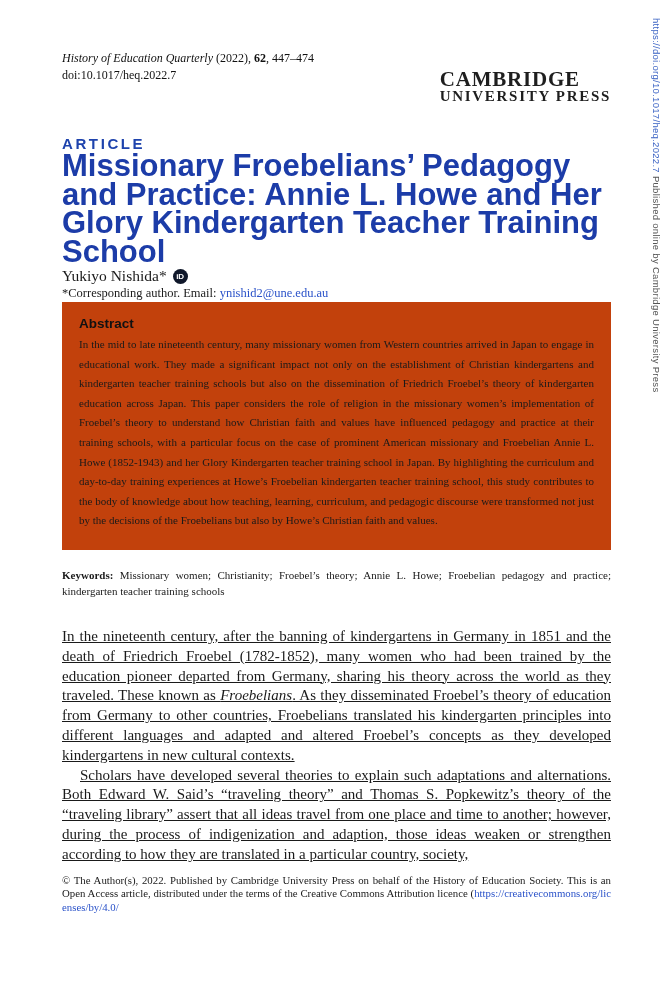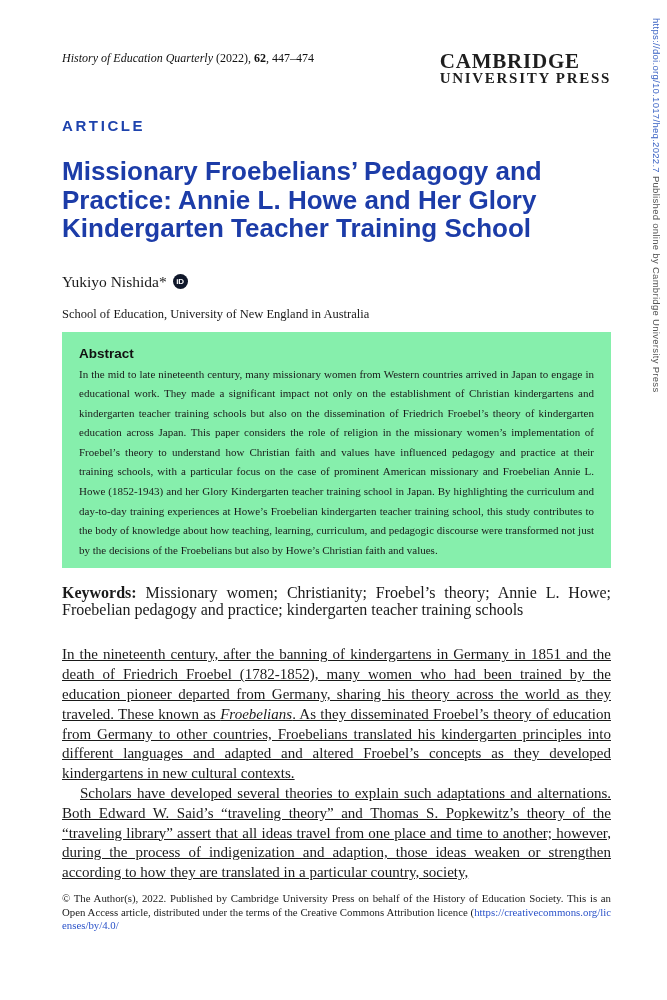--- a/index.html
+++ b/index.html
@@ -13,64 +13,63 @@
   }
   a { color: #2a52c9; text-decoration: none; cursor: pointer; }
 
   .content { position: absolute; left: 62px; top: 50px; width: 549px; }
 
   .header-row { display: flex; justify-content: space-between; align-items: flex-start; }
   .citation-line, .doi-line { font-size: 12px; line-height: 17px; color: #111; }
   .citation-line .ital { font-style: italic; }
   .citation-line .vol { font-weight: 700; }
 
-  .publisher-logo { color: #1e1e1e; margin-top: 1px; }
+  .publisher-logo { color: #1e1e1e; margin-top: 19px; }
   .logo-line1 {
     font-family: "Liberation Serif", serif; font-weight: 700;
     font-size: 21px; line-height: 21px; letter-spacing: 0.8px;
   }
   .logo-line2 {
     font-family: "Liberation Serif", serif; font-weight: 700;
     font-size: 15px; line-height: 13px; letter-spacing: 1.7px;
   }
 
   .kicker {
     margin-top: 32px;
     font-family: "Liberation Sans", sans-serif;
     font-weight: 700; font-size: 15px; letter-spacing: 2.6px;
     color: #1e43ad;
   }
 
   .title {
-    margin-top: 23px;
     font-family: "Liberation Sans", sans-serif;
-    font-weight: 700; font-size: 26px; line-height: 28.5px;
+    font-weight: 700; font-size: 31px; line-height: 28.5px;
     color: #1c3ca8;
   }
 
-  .author-line { margin-top: 30px; font-size: 15.5px; display: flex; align-items: center; gap: 6px; }
+  .author-line { margin-top: 1px; font-size: 15.5px; display: flex; align-items: center; gap: 6px; }
   .orcid {
     width: 15px; height: 15px; border-radius: 50%;
     background: #0f172a; color: #ffffff;
     font-family: "Liberation Sans", sans-serif; font-weight: 700; font-size: 8px;
     display: inline-flex; align-items: center; justify-content: center;
     flex: 0 0 auto;
   }
 
   .affiliation { margin-top: 15px; font-size: 12.5px; line-height: 16px; }
   .correspondence { font-size: 12.5px; line-height: 16px; }
 
-  .abstract-box { margin-top: 10px; background: #86efac; padding: 13px 17px 8px 17px; }
+  .abstract-box { margin-top: 1px; background: #c2410c; padding: 13px 17px 19px 17px; }
   .abstract-heading {
     font-family: "Liberation Sans", sans-serif; font-weight: 700;
     font-size: 13.5px; line-height: 18px; color: #111; margin-bottom: 2px;
   }
   .abstract-text { font-size: 11px; line-height: 19.6px; text-align: justify; }
 
-  .keywords { margin-top: 17px; font-size: 16px; line-height: 16.5px; text-align: justify; }
+  .keywords { margin-top: 17px; font-size: 11px; line-height: 16.5px; text-align: justify; }
   .keywords .kw-label { font-weight: 700; }
 
   .body-text { margin-top: 27px; font-size: 15px; line-height: 19.8px; text-align: justify; text-decoration: underline; }
   .body-text p.indented { text-indent: 18px; }
   .body-text .ital { font-style: italic; }
 
   .copyright { margin-top: 9px; font-size: 10.8px; line-height: 13.6px; text-align: justify; color: #1a1a1a; }
   .copyright a { word-break: break-all; }
 
   .side-note {
@@ -89,37 +88,40 @@
   <a>https://doi.org/10.1017/heq.2022.7</a><span> Published online by Cambridge University Press</span>
 </div>
 
 <div class="content">
 
   <div class="header-row">
     <div class="citation-block">
       <div class="citation-line">
         <span class="ital">History of Education Quarterly</span><span> (2022), </span><span class="vol">62</span><span>, 447–474</span>
       </div>
+      <div class="doi-line">doi:10.1017/heq.2022.7</div>
     </div>
     <div class="publisher-logo">
       <div class="logo-line1">CAMBRIDGE</div>
       <div class="logo-line2">UNIVERSITY PRESS</div>
     </div>
   </div>
 
   <div class="kicker">ARTICLE</div>
 
   <h1 class="title">Missionary Froebelians’ Pedagogy and Practice: Annie L. Howe and Her Glory Kindergarten Teacher Training School</h1>
 
   <div class="author-line">
     <span>Yukiyo Nishida*</span>
     <span class="orcid">iD</span>
   </div>
 
-  <div class="affiliation" style="margin-top:15px;">School of Education, University of New England in Australia</div>
+  <div class="correspondence">
+    <span>*Corresponding author. Email: </span><a>ynishid2@une.edu.au</a>
+  </div>
 
   <div class="abstract-box">
     <div class="abstract-heading">Abstract</div>
     <div class="abstract-text">In the mid to late nineteenth century, many missionary women from Western countries arrived in Japan to engage in educational work. They made a significant impact not only on the establishment of Christian kindergartens and kindergarten teacher training schools but also on the dissemination of Friedrich Froebel’s theory of kindergarten education across Japan. This paper considers the role of religion in the missionary women’s implementation of Froebel’s theory to understand how Christian faith and values have influenced pedagogy and practice at their training schools, with a particular focus on the case of prominent American missionary and Froebelian Annie L. Howe (1852-1943) and her Glory Kindergarten teacher training school in Japan. By highlighting the curriculum and day-to-day training experiences at Howe’s Froebelian kindergarten teacher training school, this study contributes to the body of knowledge about how teaching, learning, curriculum, and pedagogic discourse were transformed not just by the decisions of the Froebelians but also by Howe’s Christian faith and values.</div>
   </div>
 
   <div class="keywords">
     <span class="kw-label">Keywords:</span><span> Missionary women; Christianity; Froebel’s theory; Annie L. Howe; Froebelian pedagogy and practice; kindergarten teacher training schools</span>
   </div>
 

